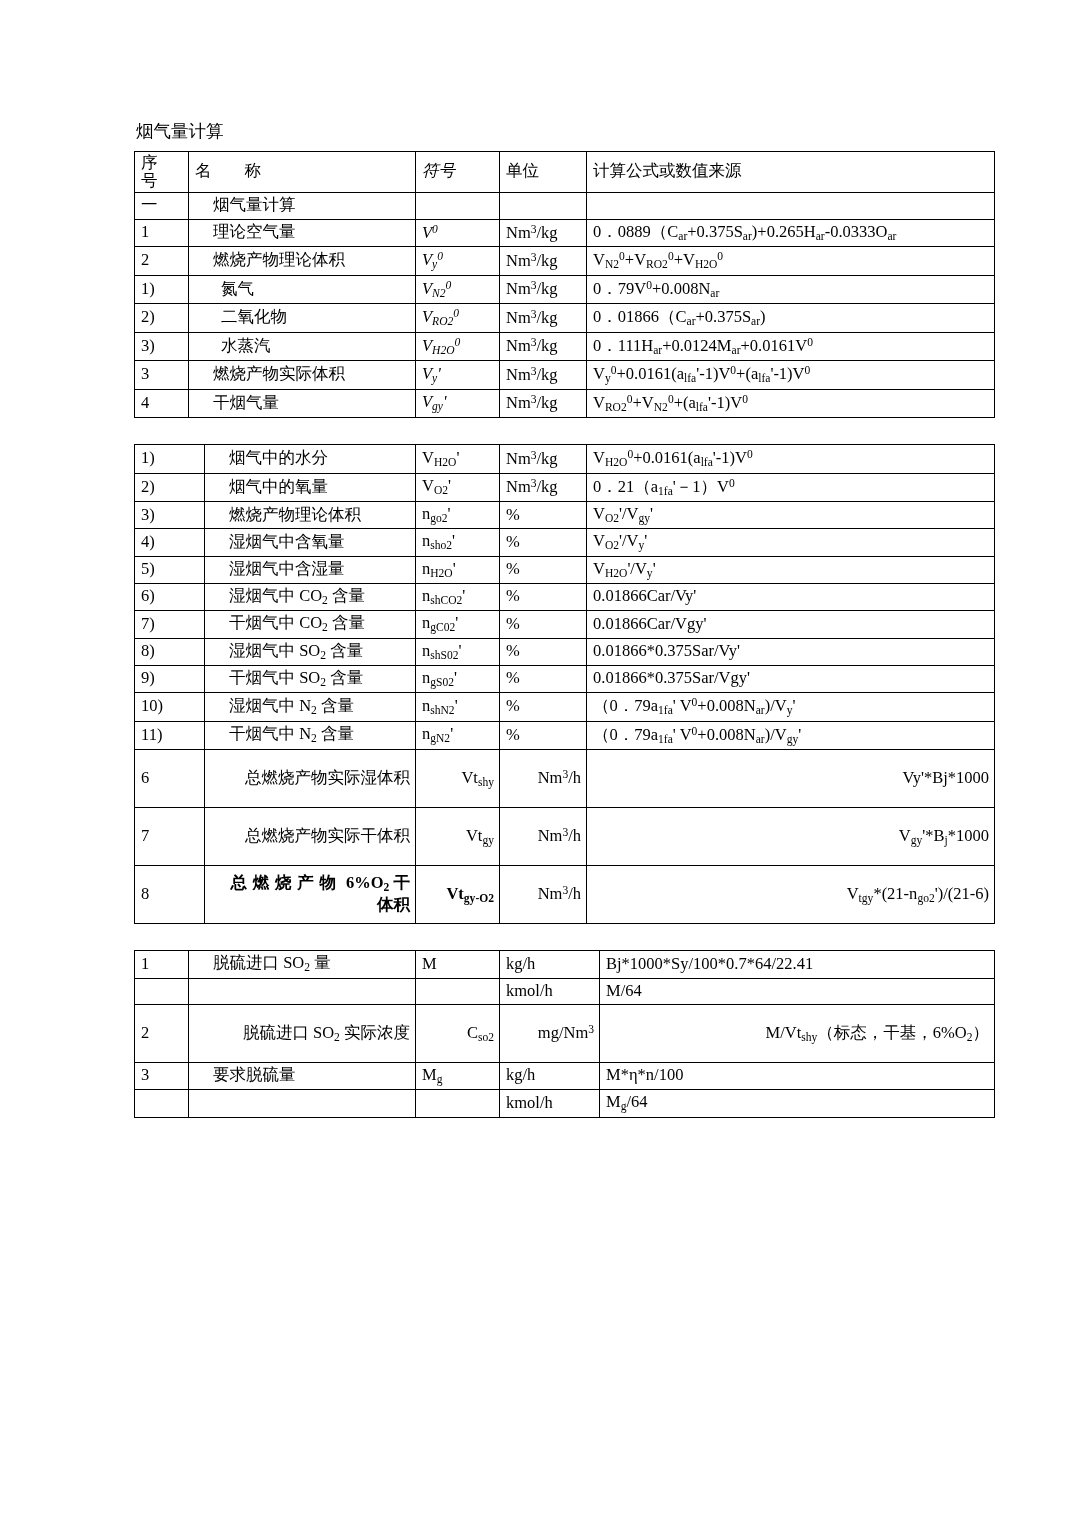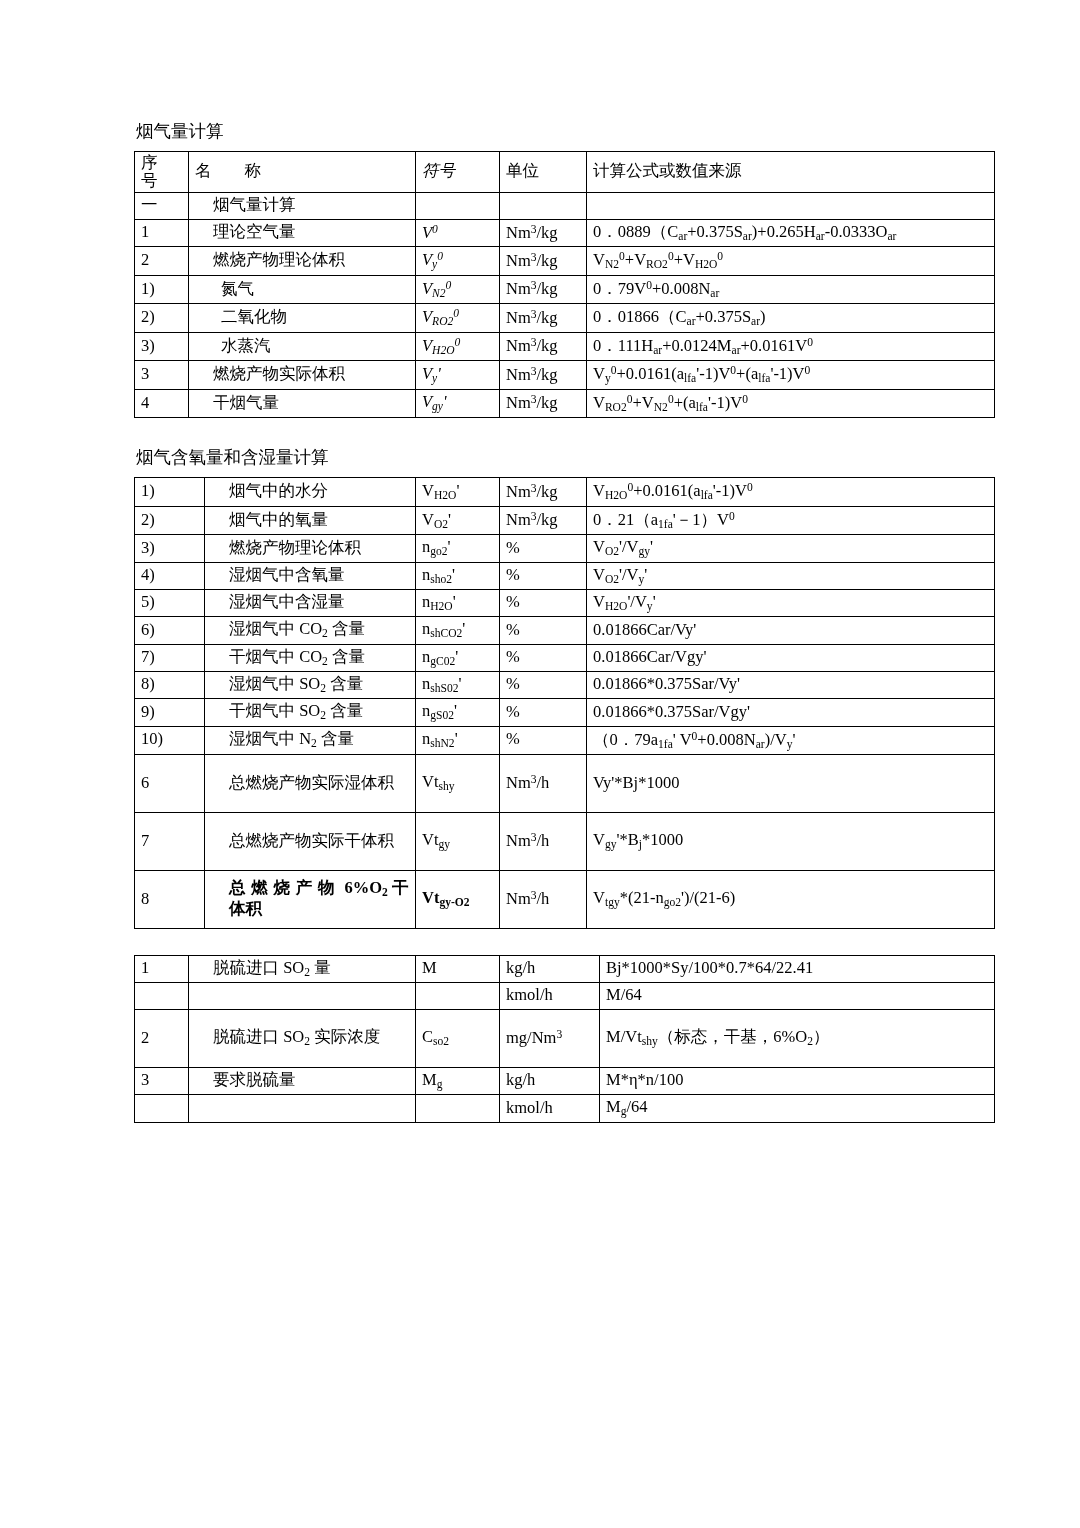--- a/index.html
+++ b/index.html
@@ -47,21 +47,21 @@
   td.c-idx   { width: 42px;  text-align: left; padding-left: 7px; }
   td.c-name  { width: 215px; }
   td.c-sym   { width: 72px; font-style: italic;  }
   td.c-unit  { width: 75px;  }
   td.c-form  { width: 396px; }
   .hdr-idx { line-height: 1.05; font-size: 16.5px; }
   .name-indent { padding-left: 18px; display: block; }
   .name-indent2 { padding-left: 26px; display: block; }
   sub { font-size: 0.70em; vertical-align: -0.25em; }
   sup { font-size: 0.70em; vertical-align: 0.45em; }
-  .tall td { height: 52px; }
+  .tall td { height: 52px; text-align: right; }
   .nm3 { white-space: nowrap; }
   table.doc2 { width: 800px; }
   td.s2-idx  { width: 58px; text-align: left; padding-left: 8px;}
   td.s2-name { width: 199px; }
   td.s2-sym  { width: 72px; }
   td.s2-unit { width: 75px; }
   td.s2-form { width: 396px; }
   td.s3-idx  { width: 42px; text-align: left; padding-left: 8px;}
   td.s3-name { width: 215px; }
   td.s3-sym  { width: 72px; }
@@ -165,21 +165,20 @@
       <td class="c-name">
             <span class="name-indent">干烟气量</span>
           </td>
       <td class="c-sym">V<sub>gy</sub>'</td>
       <td class="c-unit nm3">Nm<sup>3</sup>/kg</td>
       <td class="c-form">V<sub>RO2</sub><sup>0</sup>+V<sub>N2</sub><sup>0</sup>+(a<sub>lfa</sub>'-1)V<sup>0</sup></td>
     </tr>
   </tbody>
     </table>
 
-  <div class="section-title">烟气含氧量和含湿量计算</div>
 
   <table class="doc doc2">
     <tbody>
         <tr>
       <td class="s2-idx">1)</td>
       <td class="s2-name">
             <span class="name-indent">烟气中的水分</span>
           </td>
       <td class="s2-sym">V<sub>H2O</sub>'</td>
       <td class="s2-unit nm3">Nm<sup>3</sup>/kg</td>
@@ -258,20 +257,29 @@
       <td class="s2-form">0.01866*0.375Sar/Vgy'</td>
     </tr>
     <tr>
       <td class="s2-idx">10)</td>
       <td class="s2-name">
             <span class="name-indent">湿烟气中 N<sub>2</sub> 含量</span>
           </td>
       <td class="s2-sym">n<sub>shN2</sub>'</td>
       <td class="s2-unit">%</td>
       <td class="s2-form">（0．79a<sub>1fa</sub>' V<sup>0</sup>+0.008N<sub>ar</sub>)/V<sub>y</sub>'</td>
+    </tr>
+    <tr>
+      <td class="s2-idx">11)</td>
+      <td class="s2-name">
+            <span class="name-indent">干烟气中 N<sub>2</sub> 含量</span>
+          </td>
+      <td class="s2-sym">n<sub>gN2</sub>'</td>
+      <td class="s2-unit">%</td>
+      <td class="s2-form">（0．79a<sub>1fa</sub>' V<sup>0</sup>+0.008N<sub>ar</sub>)/V<sub>gy</sub>'</td>
     </tr>
     <tr class="tall">
       <td class="s2-idx">6</td>
       <td class="s2-name">
             <span class="name-indent">总燃烧产物实际湿体积</span>
           </td>
       <td class="s2-sym">Vt<sub>shy</sub></td>
       <td class="s2-unit nm3">Nm<sup>3</sup>/h</td>
       <td class="s2-form">Vy'*Bj*1000</td>
     </tr>

